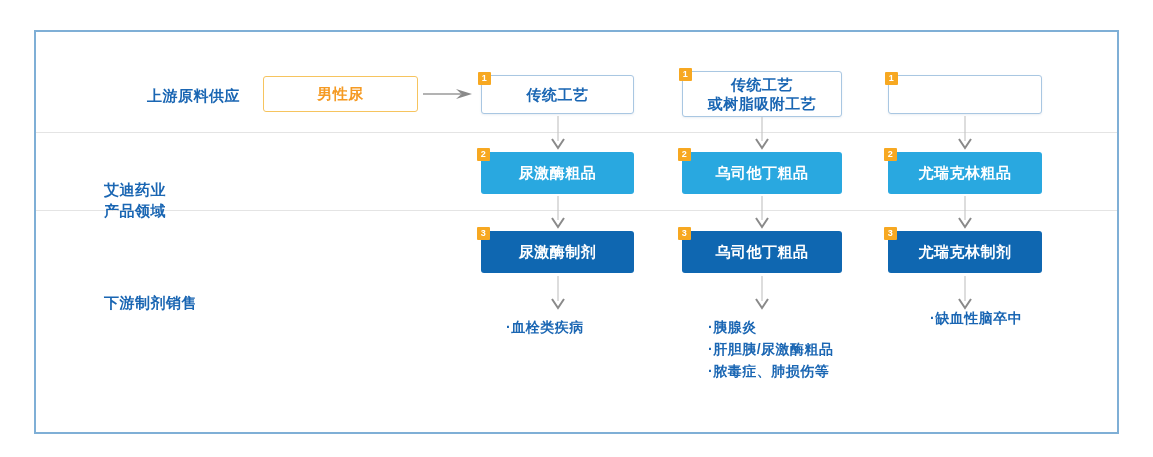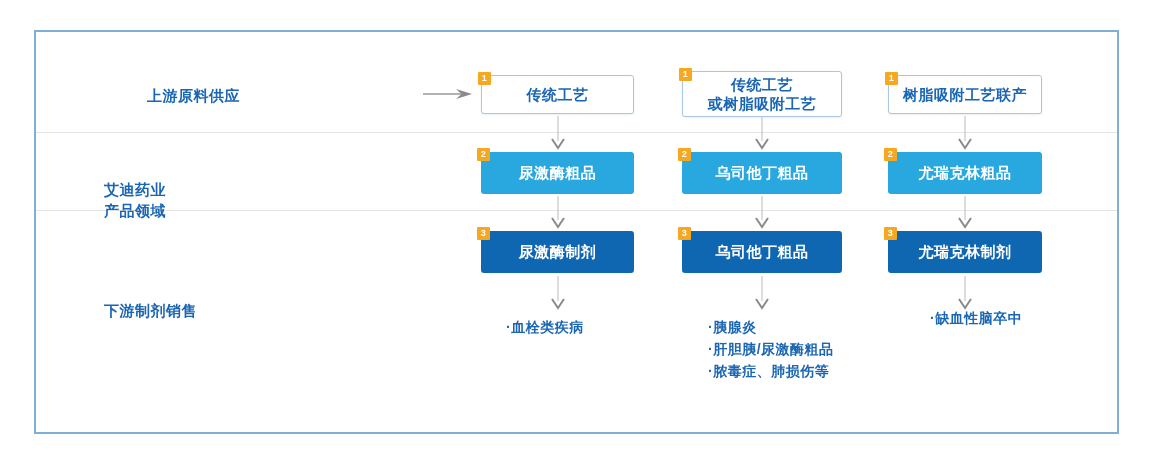--- a/index.html
+++ b/index.html
@@ -5,21 +5,21 @@
   html,body{margin:0;padding:0;background:#ffffff;}
   body{font-family:"Liberation Sans","DejaVu Sans",sans-serif;}
   .canvas{position:relative;width:1153px;height:457px;background:#ffffff;overflow:hidden;}
   .frame{position:absolute;left:34px;top:30px;width:1085px;height:404px;border:2px solid #7fafd6;background:#ffffff;box-sizing:border-box;}
   .divider{position:absolute;left:36px;width:1081px;height:1px;background:#e4e4e4;}
   .divider.d1{top:132px;}
   .divider.d2{top:210px;}
   .row-label{position:absolute;left:104px;color:#1a66b3;font-size:15px;font-weight:bold;letter-spacing:0.5px;white-space:pre-line;line-height:21px;}
   .lbl-up{top:85px;margin-left:43px;}
   .lbl-co{top:151px;margin-top:28px;}
-  .lbl-down{top:300px;text-align:center;}
+  .lbl-down{top:292px;text-align:center;}
   .box{position:absolute;box-sizing:border-box;display:flex;align-items:center;justify-content:center;border-radius:3px;font-weight:bold;font-size:15px;text-align:center;letter-spacing:0.5px;}
   .box-source{left:263px;top:76px;width:155px;height:36px;border:1px solid #f6c45f;color:#f59a23;background:#ffffff;}
   .box-process{background:#ffffff;border:1px solid #a9c7e2;color:#1a66b3;line-height:19px;white-space:pre-line;box-shadow:0 1px 2px rgba(120,150,180,0.15);}
   .box-crude{background:#29a8e0;color:#ffffff;}
   .box-form{background:#0f67b1;color:#ffffff;}
   .p1{left:481px;top:75px;width:153px;height:39px;}
   .p2{left:682px;top:71px;width:160px;height:46px;}
   .p3{left:888px;top:75px;width:154px;height:39px;}
   .c1{left:481px;top:152px;width:153px;height:42px;}
   .c2{left:682px;top:152px;width:160px;height:42px;}
@@ -40,20 +40,23 @@
 <div class="canvas">
   <div class="frame"></div>
   <div class="divider d1"></div>
   <div class="divider d2"></div>
 
   <div class="row-label lbl-up">上游原料供应</div>
   <div class="row-label lbl-co">艾迪药业
 产品领域</div>
   <div class="row-label lbl-down">下游制剂销售</div>
 
+  <div class="box box-source">
+    <span>男性尿</span>
+  </div>
 
   <svg class="arrow" style="left:423px;top:88px;" width="50" height="12">
     <line x1="0" y1="6" x2="38" y2="6" stroke="#9a9a9a" stroke-width="1.3"></line>
     <polygon points="33,1 49,6 33,11 38.5,6" fill="#8a8a8a"></polygon>
   </svg>
 
   <div class="box box-process p1">
     <span class="badge">1</span>
     <span>传统工艺</span>
   </div>
@@ -83,21 +86,20 @@
     <span>乌司他丁粗品</span>
   </div>
   <div class="ind-list ind-2">
     <div>·胰腺炎</div>
     <div>·肝胆胰/尿激酶粗品</div>
     <div>·脓毒症、肺损伤等</div>
   </div>
 
   <div class="box box-process p3">
     <span class="badge">1</span>
-    <span>树脂吸附工艺联产</span>
   </div>
   <div class="box box-crude c3">
     <span class="badge">2</span>
     <span>尤瑞克林粗品</span>
   </div>
   <div class="box box-form f3">
     <span class="badge">3</span>
     <span>尤瑞克林制剂</span>
   </div>
   <div class="ind-list ind-3">

